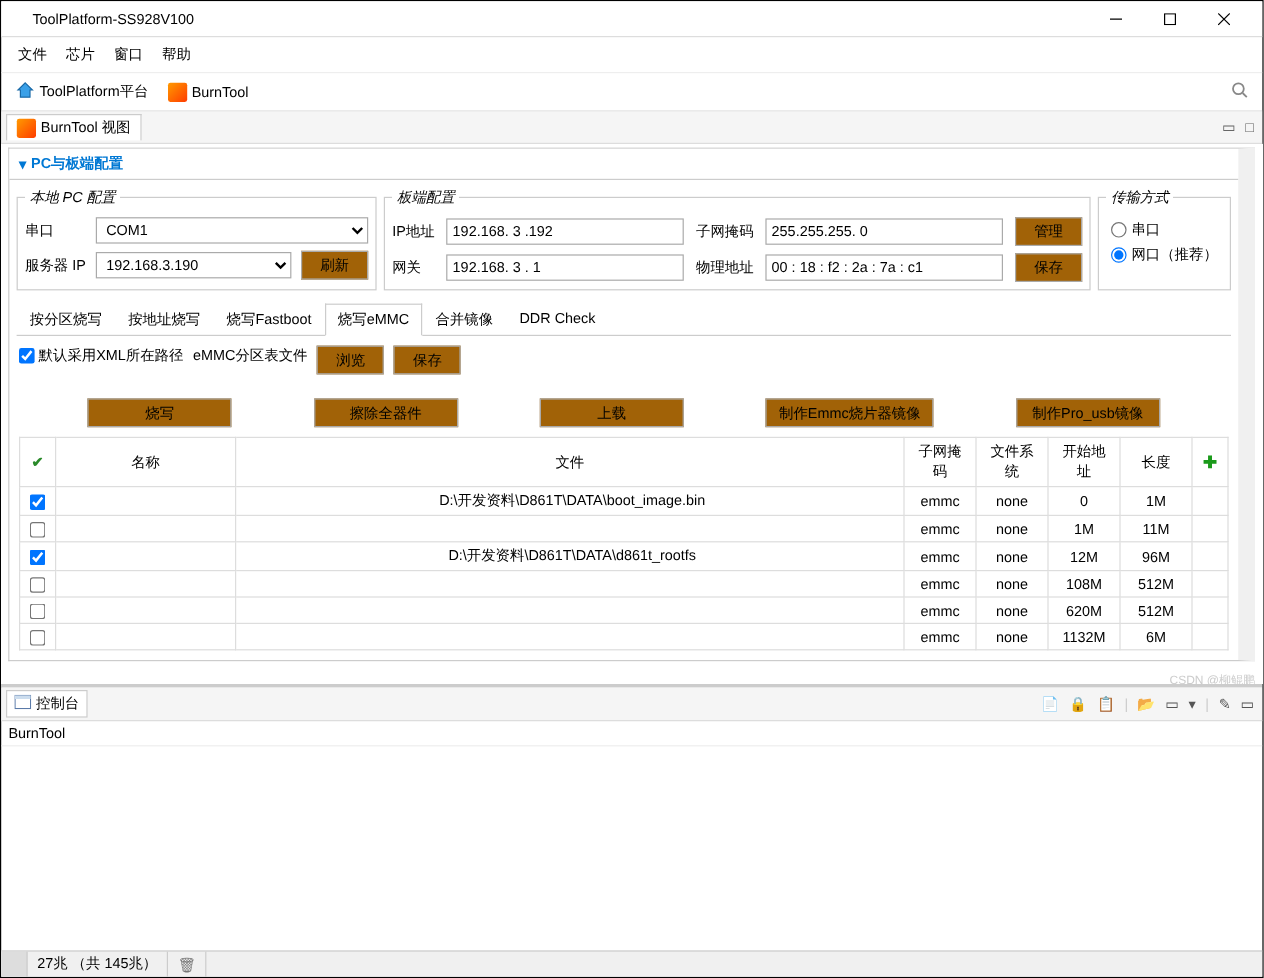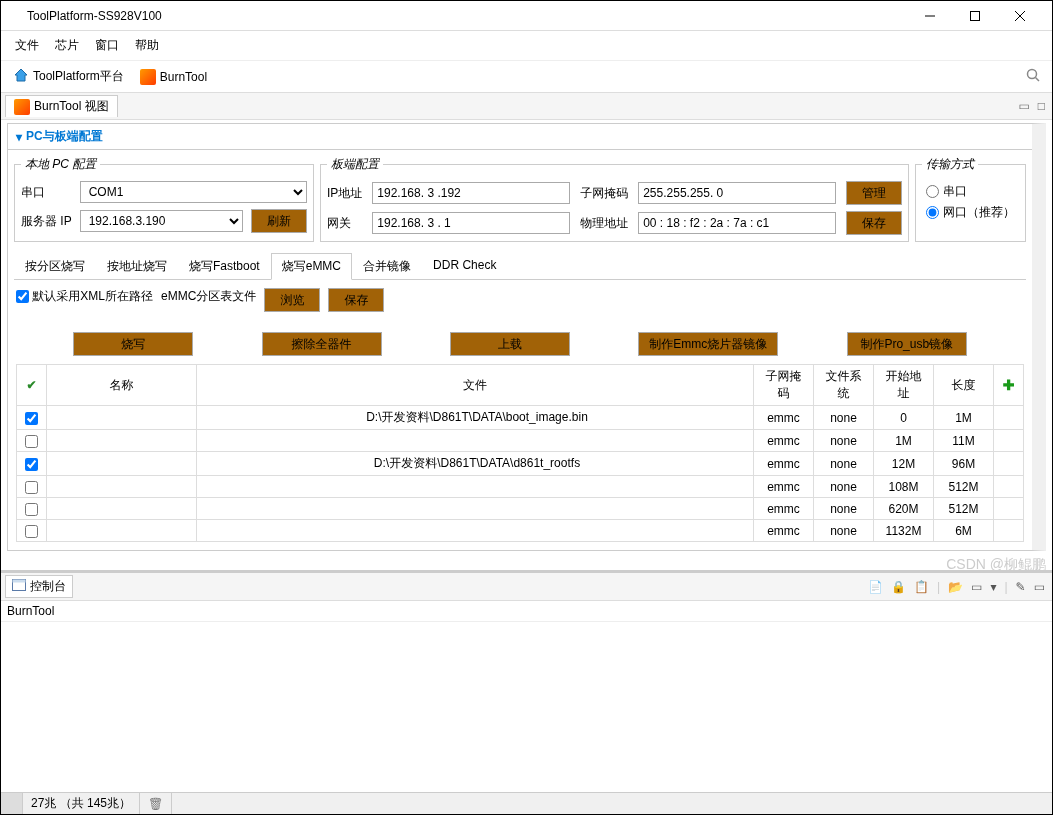--- a/index.html
+++ b/index.html
@@ -45,21 +45,21 @@
 .console-wrap { border-top: 3px solid #ccc; display:flex; flex-direction:column; height: 222px;}
 .console-tabrow { display: flex; align-items: center; padding: 2px 4px; gap: 2px; border-bottom:1px solid #ddd; background:#f5f5f5;}
 .console-tab { display: flex; align-items: center; gap: 4px; padding: 2px 6px; background: #fff; border: 1px solid #ccc;}
 .console-toolbar { margin-left:auto; display:flex; gap:2px;}
 .console-toolbar span { padding:1px 3px; cursor:pointer; color:#555;}
 .console-title { padding: 3px 6px; border-bottom:1px solid #eee;}
 .console-out { flex:1; font-family: "Courier New", monospace; color: #0000cc; padding: 4px 6px; white-space: pre; overflow:auto;}
 .statusbar { display: flex; align-items: center; height: 22px; border-top: 1px solid #ccc; background: #f0f0f0; }
 .statusbar .seg { padding: 0 8px; border-right: 1px solid #ccc; height: 100%; display:flex; align-items:center; gap:4px;}
 .statusbar .seg.first { background:#ddd; width:22px;}
-.watermark { position: absolute; right: 6px; bottom: -4px; color: #ccc; font-size: 14px; pointer-events:none;}
+.watermark { position: absolute; right: 6px; bottom: -4px; color: #ccc; font-size: 10px; pointer-events:none;}
 .ico { width:16px; height:16px; display:inline-block; }
 .ico-burn { background: linear-gradient(135deg,#ff9a00,#ff3c00); border-radius:2px;}
 .green-check { color:#2a8a2a; font-weight:bold;}
 .green-plus { color:#1a9a1a; font-weight:bold; font-size:14px;}
 .trash { color:#777; cursor:pointer;}
 .search-icon { margin-left:auto; color:#888; cursor:pointer; font-size:14px; padding-right:6px;}
 </style>
 </head>
 <body>
 

